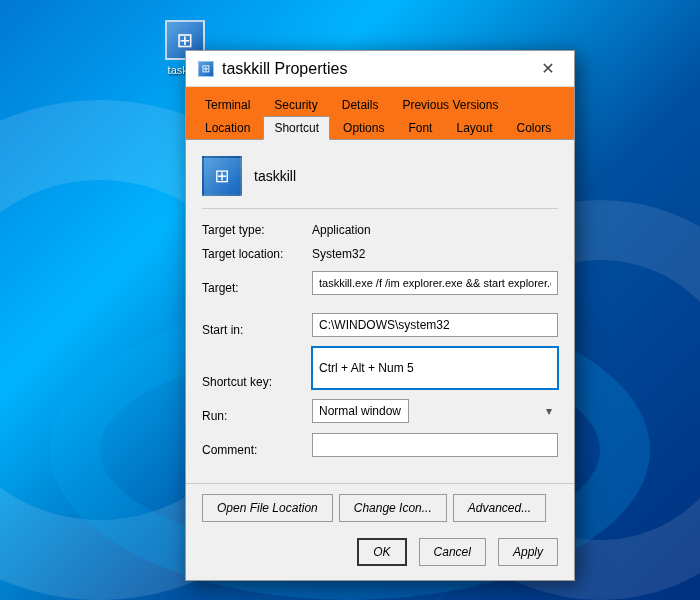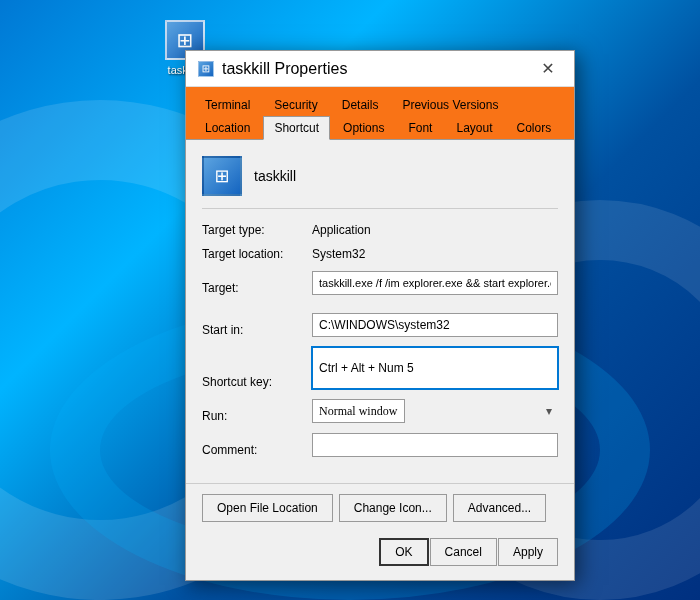--- a/index.html
+++ b/index.html
@@ -238,21 +238,20 @@
       font-size: 12px;
       font-family: inherit;
       appearance: none;
       -webkit-appearance: none;
       cursor: pointer;
       position: relative;
     }
     .select-wrapper {
       flex: 1;
       position: relative;
-      font-family: Liberation Serif, serif;
     }
     .select-wrapper::after {
       content: '▾';
       position: absolute;
       right: 6px;
       top: 50%;
       transform: translateY(-50%);
       pointer-events: none;
       font-size: 12px;
       color: #555;
@@ -278,20 +277,21 @@
     }
     .btn {
       height: 28px;
       padding: 0 14px;
       font-size: 12px;
       font-family: inherit;
       border: 1px solid #999;
       background: #f0f0f0;
       cursor: pointer;
       color: #000;
+      font-style: italic;
     }
     .btn-primary {
       background: #f0f0f0;
       border: 2px solid #333;
     }
   </style>
 </head>
 <body>
 
 <div class="desktop">
@@ -390,21 +390,21 @@
     </div>
 
     <div class="buttons-area">
       <div class="buttons-left">
         <button class="btn">Open File Location</button>
         <button class="btn">Change Icon...</button>
         <button class="btn">Advanced...</button>
       </div>
     </div>
 
-    <div style="display:flex; justify-content:flex-end; gap:1px; padding: 6px 16px 14px; background:#f0f0f0;">
+    <div style="display:flex; justify-content:flex-end; gap:12px; padding: 6px 16px 14px; background:#f0f0f0;">
       <button class="btn btn-primary">OK</button>
       <button class="btn">Cancel</button>
       <button class="btn">Apply</button>
     </div>
 
   </div>
 
 </div>
 
 </body></html>

